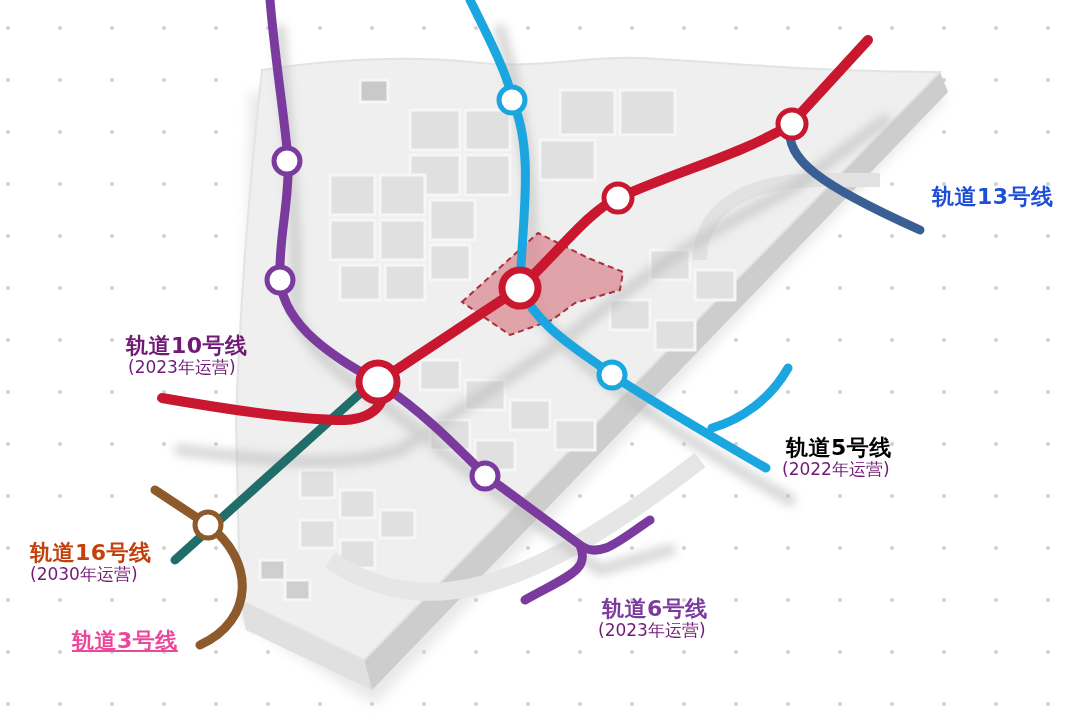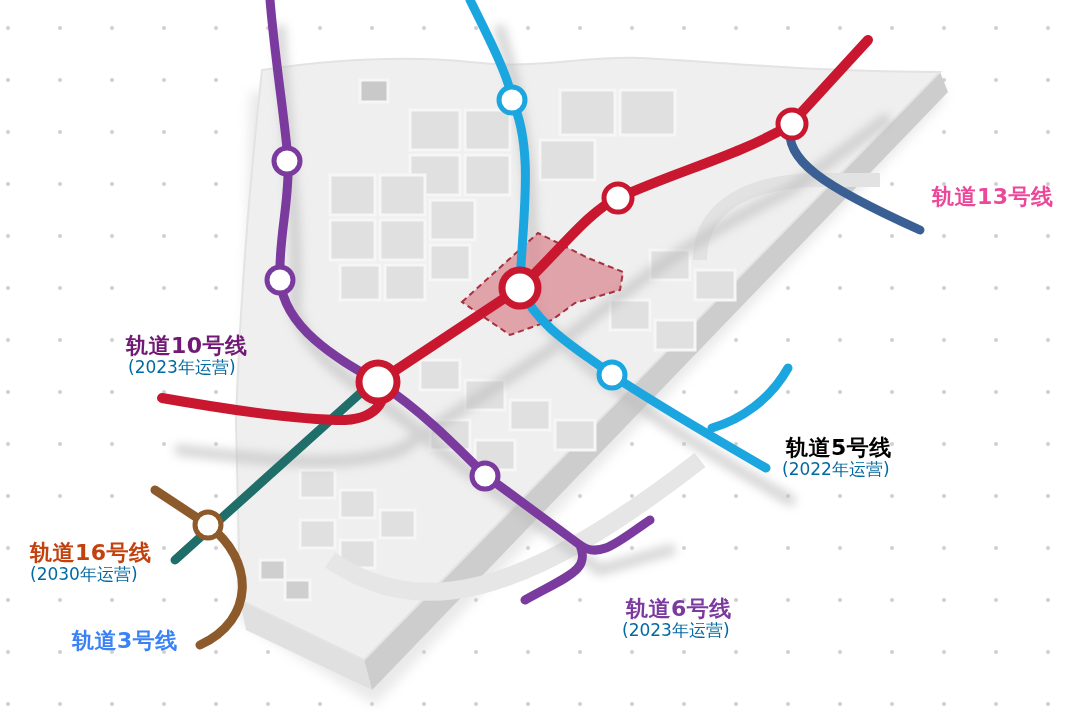--- a/index.html
+++ b/index.html
@@ -1,21 +1,21 @@
 <!DOCTYPE html>
 <html><head>
 <meta charset="utf-8">
 <style>
   html, body { margin: 0; padding: 0; background: #ffffff; }
   body { width: 1080px; height: 715px; overflow: hidden; position: relative;
          font-family: "DejaVu Sans", "Liberation Sans", sans-serif; }
   #map { position: absolute; left: 0; top: 0; width: 1080px; height: 715px; }
   .label { position: absolute; white-space: nowrap; line-height: 1.15; }
   .label .name { font-size: 22px; font-weight: bold; letter-spacing: 0.5px; display: block; }
-  .label .sub { font-size: 17px; color: #0369a1; display: block; }
+  .label .sub { font-size: 17px; color: #701a75; display: block; }
 </style>
 </head>
 <body>
 
 <svg id="map" viewBox="0 0 1080 715" xmlns="http://www.w3.org/2000/svg">
   <defs>
     <pattern id="dots" x="0" y="0" width="52" height="52" patternUnits="userSpaceOnUse">
       <circle cx="8" cy="28" r="2" fill="#d0d0d0"></circle>
     </pattern>
     <filter id="soft" x="-20%" y="-20%" width="140%" height="140%">
@@ -119,28 +119,28 @@
   <span class="name" style="color:#701a75;">轨道10号线</span>
   <span class="sub" style="margin-left:2px;">(2023年运营)</span>
 </div>
 
 <div class="label" style="left:782px; top:435px;">
   <span class="name" style="color:#000000; margin-left:4px;">轨道5号线</span>
   <span class="sub">(2022年运营)</span>
 </div>
 
 <div class="label" style="left:932px; top:184px;">
-  <span class="name" style="color:#ec4899;">轨道13号线</span>
+  <span class="name" style="color:#1d4ed8;">轨道13号线</span>
 </div>
 
 <div class="label" style="left:30px; top:540px;">
   <span class="name" style="color:#c2410c;">轨道16号线</span>
   <span class="sub">(2030年运营)</span>
 </div>
 
 <div class="label" style="left:72px; top:628px;">
-  <span class="name" style="color:#3b82f6;">轨道3号线</span>
+  <span class="name" style="color:#ec4899;text-decoration:underline;">轨道3号线</span>
 </div>
 
-<div class="label" style="left:598px; top:596px;margin-left:24px;">
+<div class="label" style="left:598px; top:596px;">
   <span class="name" style="color:#7b3a9e; margin-left:4px;">轨道6号线</span>
   <span class="sub">(2023年运营)</span>
 </div>
 
 </body></html>

